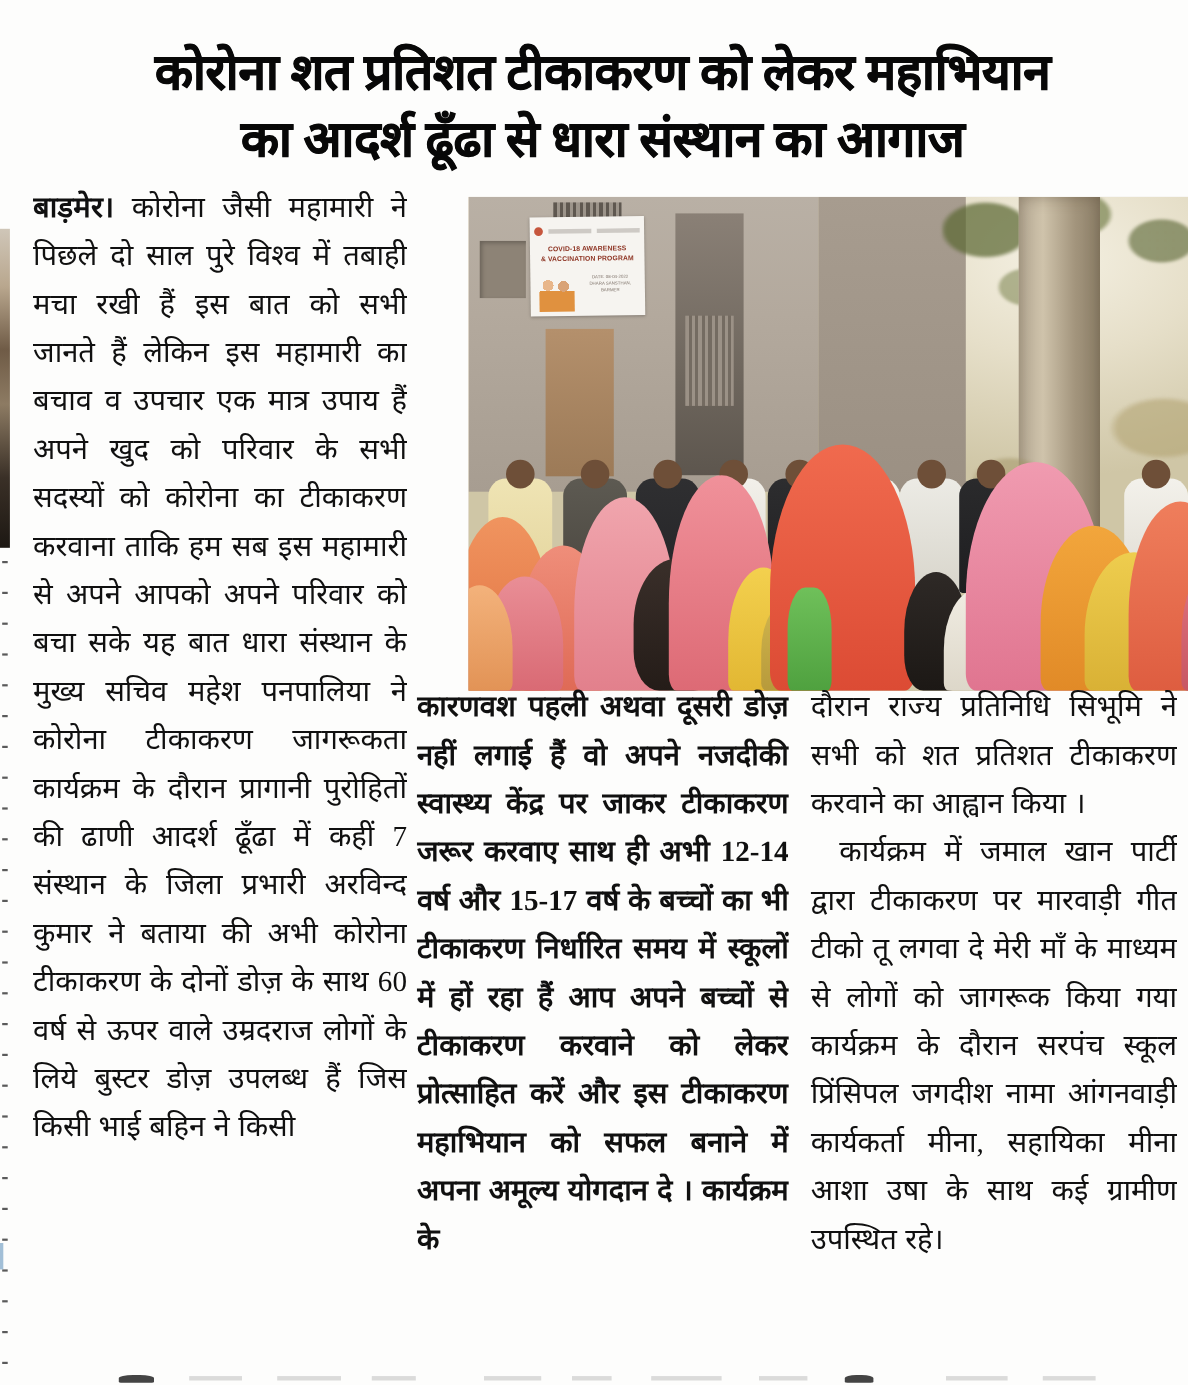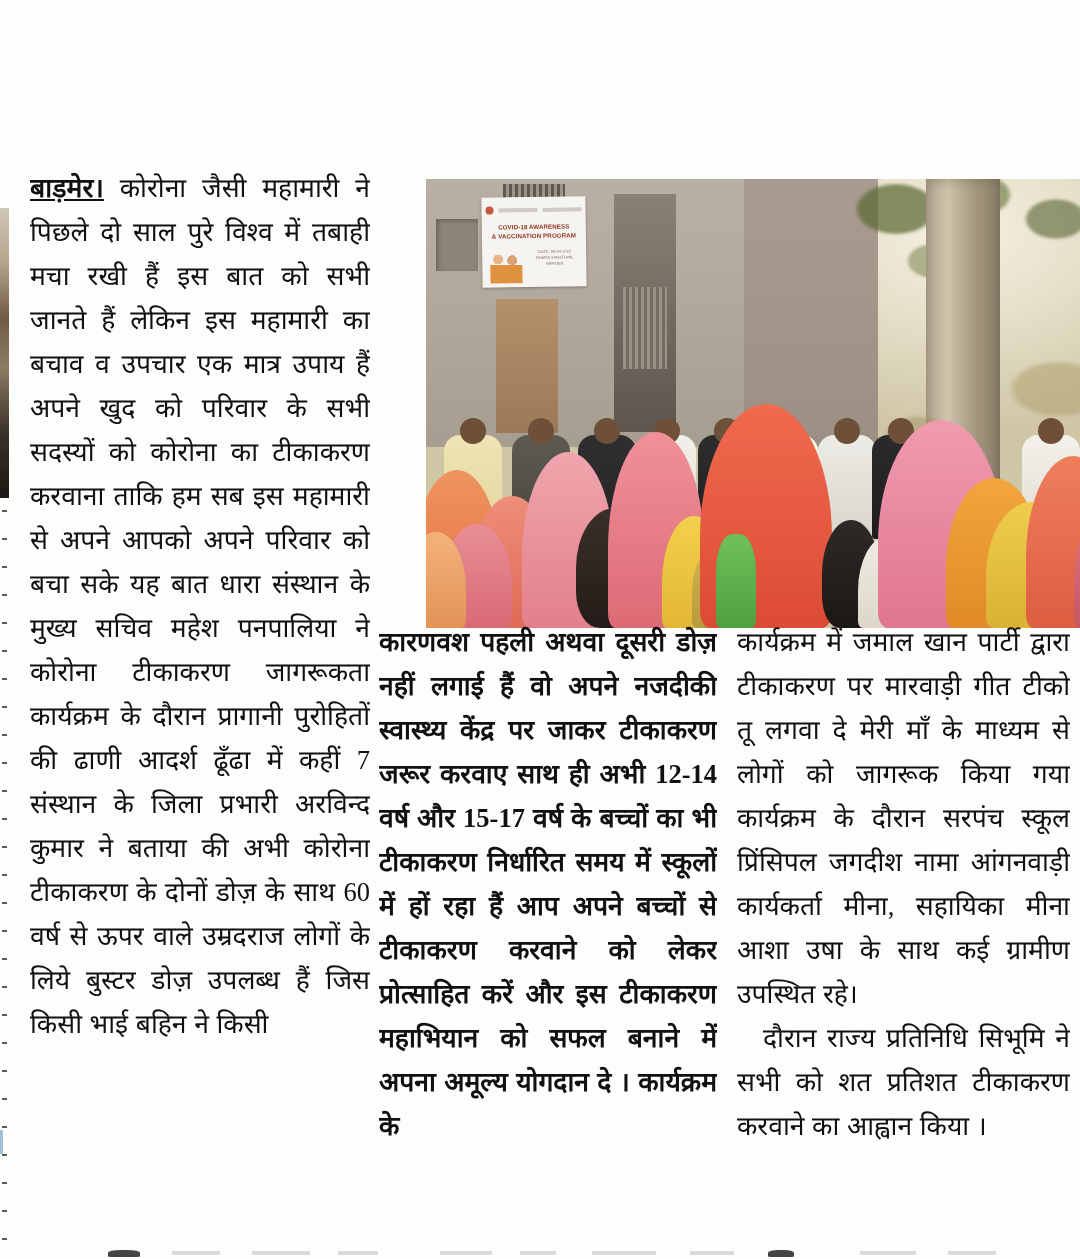--- a/index.html
+++ b/index.html
@@ -269,21 +269,20 @@
     text-align: justify;
     text-justify: inter-word;
     word-spacing: 1px;
     overflow: hidden;
   }
   .col p { margin: 0; }
   .col p + p { text-indent: 26px; }
   .col .dateline {
     font-weight: 700;
     letter-spacing: .2px;
-    text-decoration: underline;
   }
 
   #col-1 { left: 30px;  top: 166px; width: 340px; height: 1093px; }
   #col-2 { left: 379px; top: 620px; width: 338px; height: 639px; font-weight: bold; }
   #col-3 { left: 737px; top: 620px; width: 333px; height: 639px; }
 
   
   .bottom-crop {
     position: absolute;
     left: 0; top: 1250px;
@@ -339,20 +338,24 @@
         <i></i>
         <i></i>
         <i></i>
         <i></i>
         <i></i>
     </div>
     <div class="gutter-edge"></div>
 
   </div>
 
+  <h1 class="headline">
+    <span class="l1">कोरोना शत प्रतिशत टीकाकरण को लेकर महाभियान</span>
+    <span class="l2">का आदर्श ढूँढा से धारा संस्थान का आगाज</span>
+  </h1>
 
   <figure class="photo">
     <div class="sky"></div>
     <div class="wall"></div>
     <div class="wall2"></div>
     <div class="niche"></div>
     <div class="window-grill"></div>
     <div class="doorway"></div>
     <div class="doorway-slats"></div>
     <div class="door"></div>
@@ -413,22 +416,22 @@
 
   <div class="col" id="col-1">
     <p><span class="dateline">बाड़मेर।</span><span> कोरोना जैसी महामारी ने पिछले दो साल पुरे विश्व में तबाही मचा रखी हैं इस बात को सभी जानते हैं लेकिन इस महामारी का बचाव व उपचार एक मात्र उपाय हैं अपने खुद को परिवार के सभी सदस्यों को कोरोना का टीकाकरण करवाना ताकि हम सब इस महामारी से अपने आपको अपने परिवार को बचा सके यह बात धारा संस्थान के मुख्य सचिव महेश पनपालिया ने कोरोना टीकाकरण जागरूकता कार्यक्रम के दौरान प्रागानी पुरोहितों की ढाणी आदर्श ढूँढा में कहीं 7 संस्थान के जिला प्रभारी अरविन्द कुमार ने बताया की अभी कोरोना टीकाकरण के दोनों डोज़ के साथ 60 वर्ष से ऊपर वाले उम्रदराज लोगों के लिये बुस्टर डोज़ उपलब्ध हैं जिस किसी भाई बहिन ने किसी</span></p>
   </div>
 
   <div class="col" id="col-2">
     <p>कारणवश पहली अथवा दूसरी डोज़ नहीं लगाई हैं वो अपने नजदीकी स्वास्थ्य केंद्र पर जाकर टीकाकरण जरूर करवाए साथ ही अभी 12-14 वर्ष और 15-17 वर्ष के बच्चों का भी टीकाकरण निर्धारित समय में स्कूलों में हों रहा हैं आप अपने बच्चों से टीकाकरण करवाने को लेकर प्रोत्साहित करें और इस टीकाकरण महाभियान को सफल बनाने में अपना अमूल्य योगदान दे । कार्यक्रम के</p>
   </div>
 
   <div class="col" id="col-3">
+    <p>दौरान राज्य प्रतिनिधि सिभूमि ने सभी को शत प्रतिशत टीकाकरण करवाने का आह्वान किया ।</p>
     <p>कार्यक्रम में जमाल खान पार्टी द्वारा टीकाकरण पर मारवाड़ी गीत टीको तू लगवा दे मेरी माँ के माध्यम से लोगों को जागरूक किया गया कार्यक्रम के दौरान सरपंच स्कूल प्रिंसिपल जगदीश नामा आंगनवाड़ी कार्यकर्ता मीना, सहायिका मीना आशा उषा के साथ कई ग्रामीण उपस्थित रहे।</p>
-    <p>दौरान राज्य प्रतिनिधि सिभूमि ने सभी को शत प्रतिशत टीकाकरण करवाने का आह्वान किया ।</p>
   </div>
 
   <div class="bottom-crop">
     <div class="blob" style="left:108px; width:32px;"></div>
     <div class="blob" style="left:768px; width:26px;"></div>
     <div class="faint" style="left:172px; width:48px;"></div>
     <div class="faint" style="left:252px; width:58px;"></div>
     <div class="faint" style="left:338px; width:40px;"></div>
     <div class="faint" style="left:440px; width:52px;"></div>
     <div class="faint" style="left:520px; width:36px;"></div>

